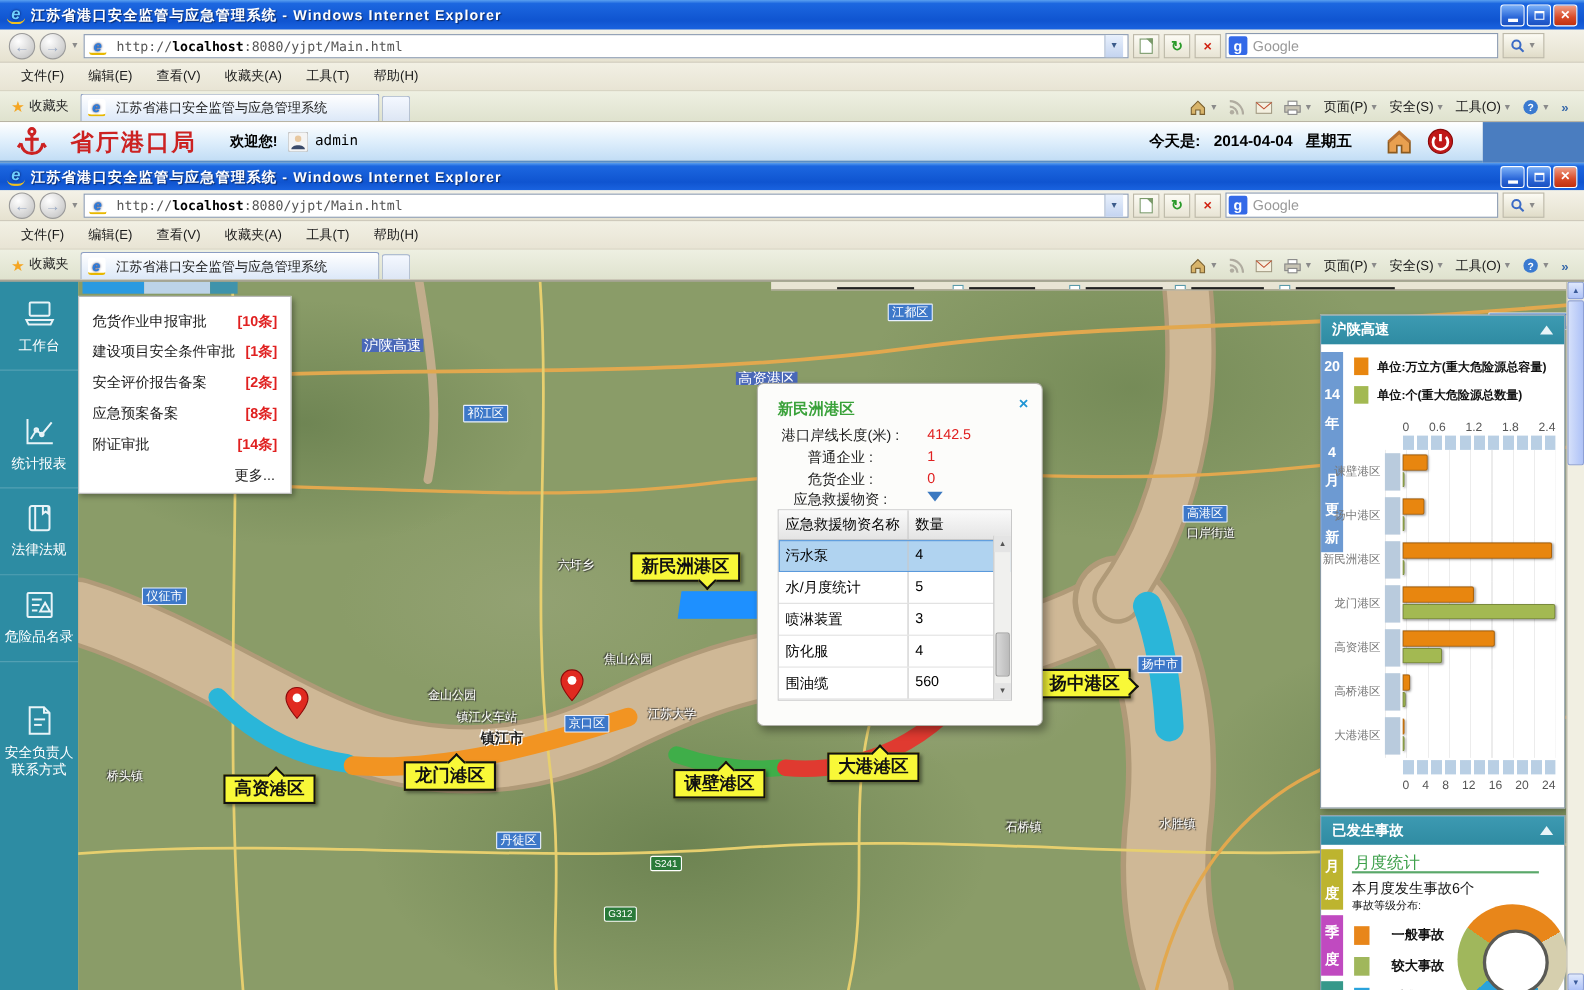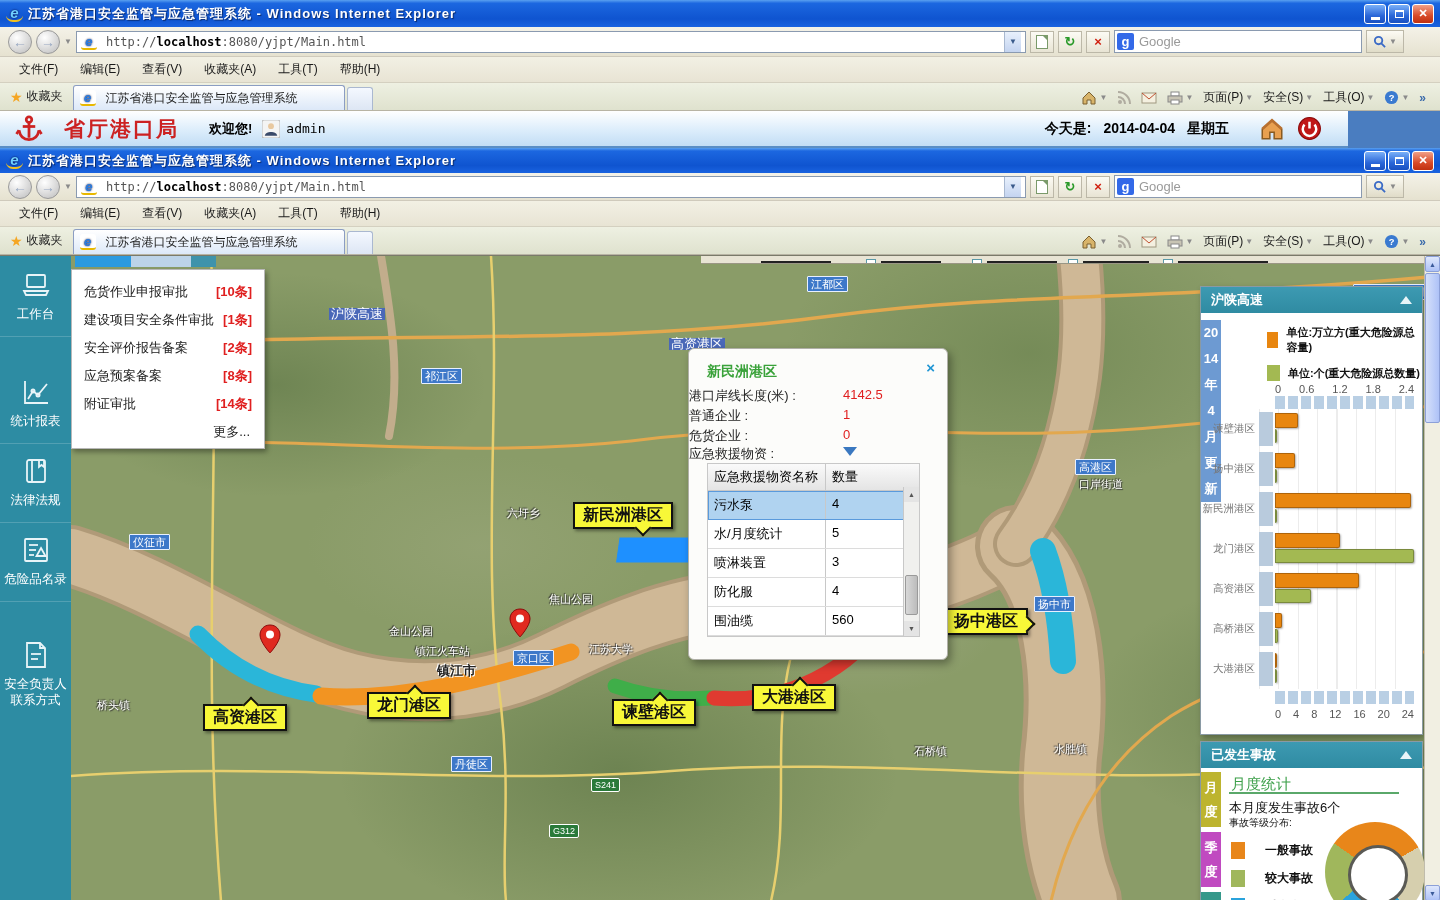--- a/index.html
+++ b/index.html
@@ -98,21 +98,21 @@
   
   .qmenu { position:absolute; left:0; top:13px; width:194px; background:#fff; border:1px solid #b8b8b8; box-shadow:2px 3px 5px rgba(0,0,0,.35); padding:8px 0 4px; }
   .qrow { display:flex; justify-content:space-between; align-items:center; padding:5px 12px; font-size:13px; color:#1a1a1a; }
   .qcount { color:#e02020; font-weight:bold; }
   .qmore { text-align:right; padding:5px 14px 3px; font-size:13px; color:#222; }
 
   
   .popup { position:absolute; left:617px; top:92px; width:260px; height:312px; background:#fcfcfa; border:1px solid #b0b0a8; border-radius:6px; box-shadow:3px 4px 8px rgba(0,0,0,.35); }
   .ptitle { position:absolute; left:18px; top:14px; color:#3aa23a; font-size:14px; font-weight:bold; }
   .pclose { position:absolute; right:12px; top:12px; color:#2196d4; font-size:15px; font-weight:bold; line-height:14px; }
-  .pfield { position:absolute; left:0; width:150px; text-align:left; font-size:13px; color:#222; }
+  .pfield { position:absolute; left:0; width:150px; text-align:center; font-size:13px; color:#222; }
   .pval { position:absolute; left:154px; font-size:13px; color:#e02020; }
   .ptri { position:absolute; left:154px; width:0; height:0; border:7px solid transparent; border-top:9px solid #3a78c0; }
   .ptable { position:absolute; left:18px; top:114px; width:213px; border:1px solid #c8c8c8; font-size:13px; background:#fff; }
   .ptable .hd { display:flex; background:linear-gradient(180deg,#fafafa,#e4e4e4); border-bottom:1px solid #c8c8c8; font-weight:normal; }
   .ptable .hd div { padding:4px 6px; }
   .col1 { width:118px; border-right:1px solid #c8c8c8; }
   .col2 { width:62px; }
   .trow { display:flex; border-bottom:1px solid #dcdcdc; background:#fff; }
   .trow div { padding:5px 6px; }
   .trow.sel { background:#b0d3f0; outline:1px solid #5a9adc; outline-offset:-1px; }
@@ -121,21 +121,21 @@
   .tsthumb { position:absolute; left:1px; width:13px; top:88px; height:40px; background:linear-gradient(90deg,#d8d8d8,#bcbcbc); border:1px solid #9a9a9a; border-radius:2px; }
 
   
   .rpanel { position:absolute; left:1129px; width:223px; background:#fff; border:1px solid #8a9aa4; box-shadow:2px 3px 6px rgba(0,0,0,.3); }
   .rphead { height:26px; background:linear-gradient(180deg,#3d9ab2,#2f8ba2); color:#fff; font-size:13px; font-weight:bold; display:flex; align-items:center; padding:0 10px; }
   .rphead .tri { margin-left:auto; width:0; height:0; border:6px solid transparent; border-bottom:8px solid #e8f4f8; margin-top:-6px; }
   .vstrip { position:absolute; left:0; width:20px; color:#fff; font-size:13px; font-weight:bold; text-align:center; line-height:26px; word-break:break-all; }
   .danger { top:30px; height:449px; }
   .danger .vstrip { top:33px; background:#6d9ad2; }
   .legend1 { position:absolute; left:30px; top:38px; }
-  .lrow { display:flex; align-items:center; gap:8px; margin-bottom:10px;margin-left:36px; }
+  .lrow { display:flex; align-items:center; gap:8px; margin-bottom:10px; }
   .lsq { width:13px; height:16px; }
   .ltext { font-size:11px; font-weight:bold; color:#111; }
   .axisrow { position:absolute; left:74px; right:8px; display:flex; justify-content:space-between; font-size:11px; color:#555; }
   .tickstrip { position:absolute; left:74px; right:8px; height:13px; background:repeating-linear-gradient(90deg,#b9cfe4 0 10px,#ffffff 10px 13px); }
   .crows { position:absolute; left:0; right:8px; top:122px; }
   .crow { display:flex; align-items:center; height:40px; }
   .clabel { width:58px; text-align:right; padding-right:4px; font-size:10.5px; color:#777; }
   .cbars { position:relative; flex:1; height:40px; background-image:repeating-linear-gradient(90deg,#ececec 0 1px,transparent 1px 12.5%); }
   .cbars::before { content:""; position:absolute; left:0; top:3px; width:14px; height:34px; background:#b9cbdd; }
   .bar { position:absolute; left:16px; border-radius:0 2px 2px 0; box-shadow:1px 1px 2px rgba(0,0,0,.3); }

